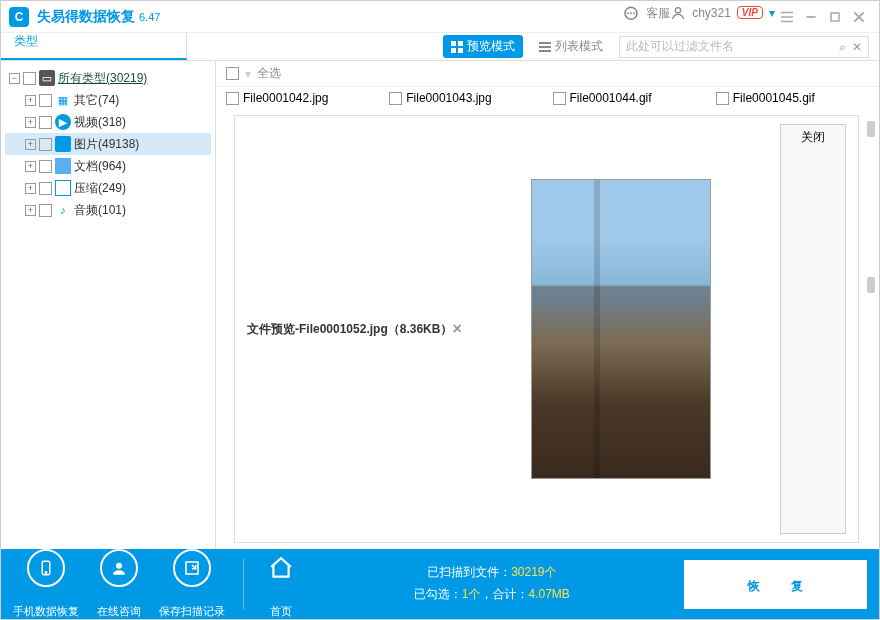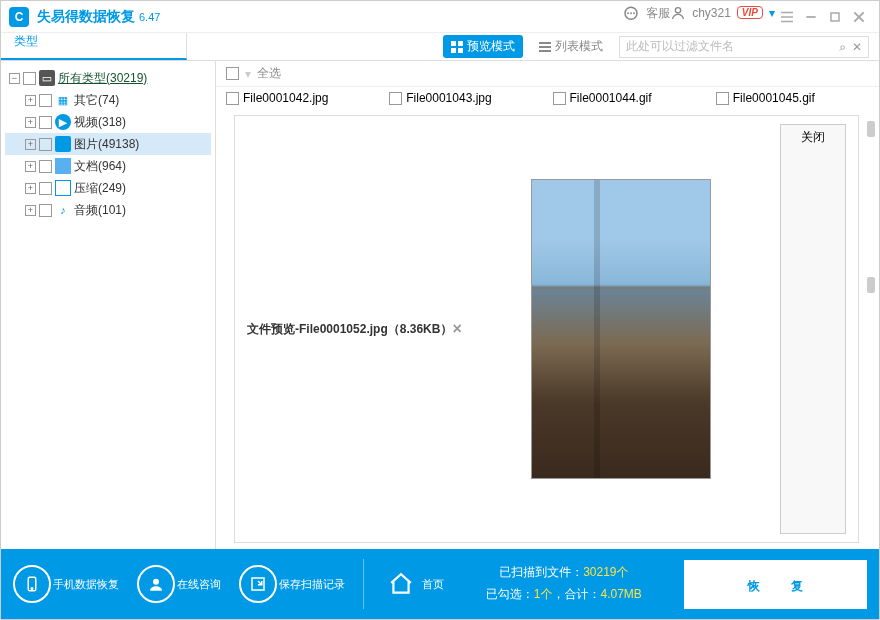--- a/index.html
+++ b/index.html
@@ -48,21 +48,21 @@
 .close-x{margin-left:auto;color:#999;font-size:16px;cursor:pointer}
 .preview-body{flex:1;display:flex;align-items:center;justify-content:center}
 .photo{width:180px;height:300px;background:linear-gradient(180deg,#a0c8e8 0%,#a0c8e8 20%,#89b7d8 35%,#6b8499 36%,#7b6a52 55%,#4a3828 75%,#3a2a1e 100%);border:1px solid #999;position:relative;overflow:hidden}
 .photo::before{content:"";position:absolute;top:36%;left:0;width:100%;height:2px;background:rgba(139,115,85,.5)}
 .photo::after{content:"";position:absolute;top:0;left:35%;width:6px;height:100%;background:rgba(0,0,0,.15)}
 .preview-foot{display:flex;justify-content:flex-end}
 .btn-close{border:1px solid #ccc;padding:4px 20px;cursor:pointer;background:#f8f8f8}
 .status-line{display:flex;align-items:center;padding:4px 14px;font-size:12px;color:#555}
 .tip{margin-left:auto;color:#e74c3c}
 .bottom-bar{height:70px;background:#0099e5;display:flex;align-items:center;padding:0 12px;gap:18px;color:#fff}
-.bb-item{display:flex;flex-direction:row;align-items:center;gap:2px;cursor:pointer}
+.bb-item{display:flex;flex-direction:column;align-items:center;gap:17px;cursor:pointer}
 .bb-circle{width:38px;height:38px;border:2px solid #fff;border-radius:50%;display:flex;align-items:center;justify-content:center}
 .bb-item.home .bb-circle{border:none}
 .bb-label{font-size:11px}
 .vdiv{width:1px;height:50px;background:rgba(255,255,255,.4)}
 .bb-stats{flex:1;text-align:center;line-height:1.8}
 .bb-stats .hl{color:#f9e24b}
 .recover-btn{background:#fff;color:#0099e5;font-size:18px;letter-spacing:14px;padding:14px 50px 14px 64px;border-radius:0;cursor:pointer;font-weight:bold}
 .scrollbar-stub{position:absolute;right:2px;top:60px;bottom:10px;width:10px;display:flex;flex-direction:column;gap:140px}
 .sb-thumb{width:8px;height:16px;background:#ccc;border-radius:2px}
 svg{display:block}

